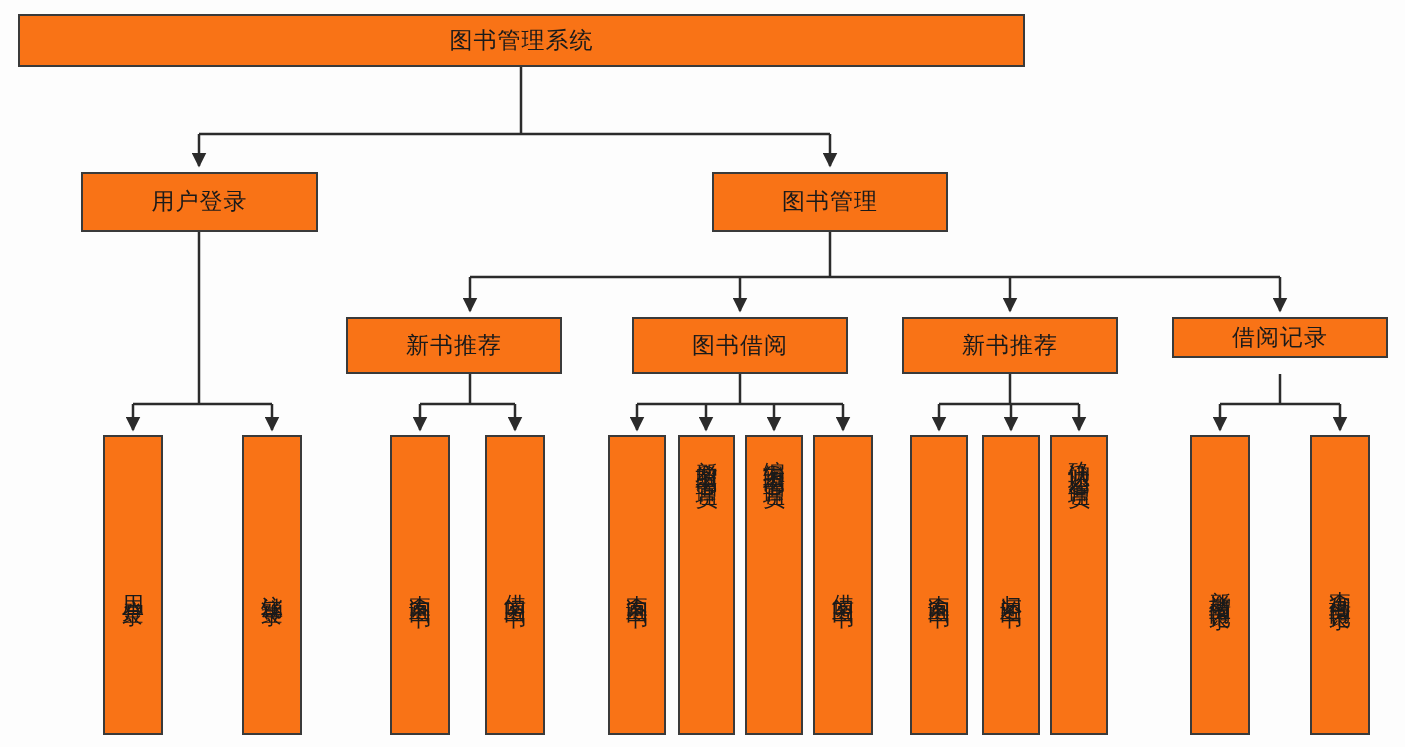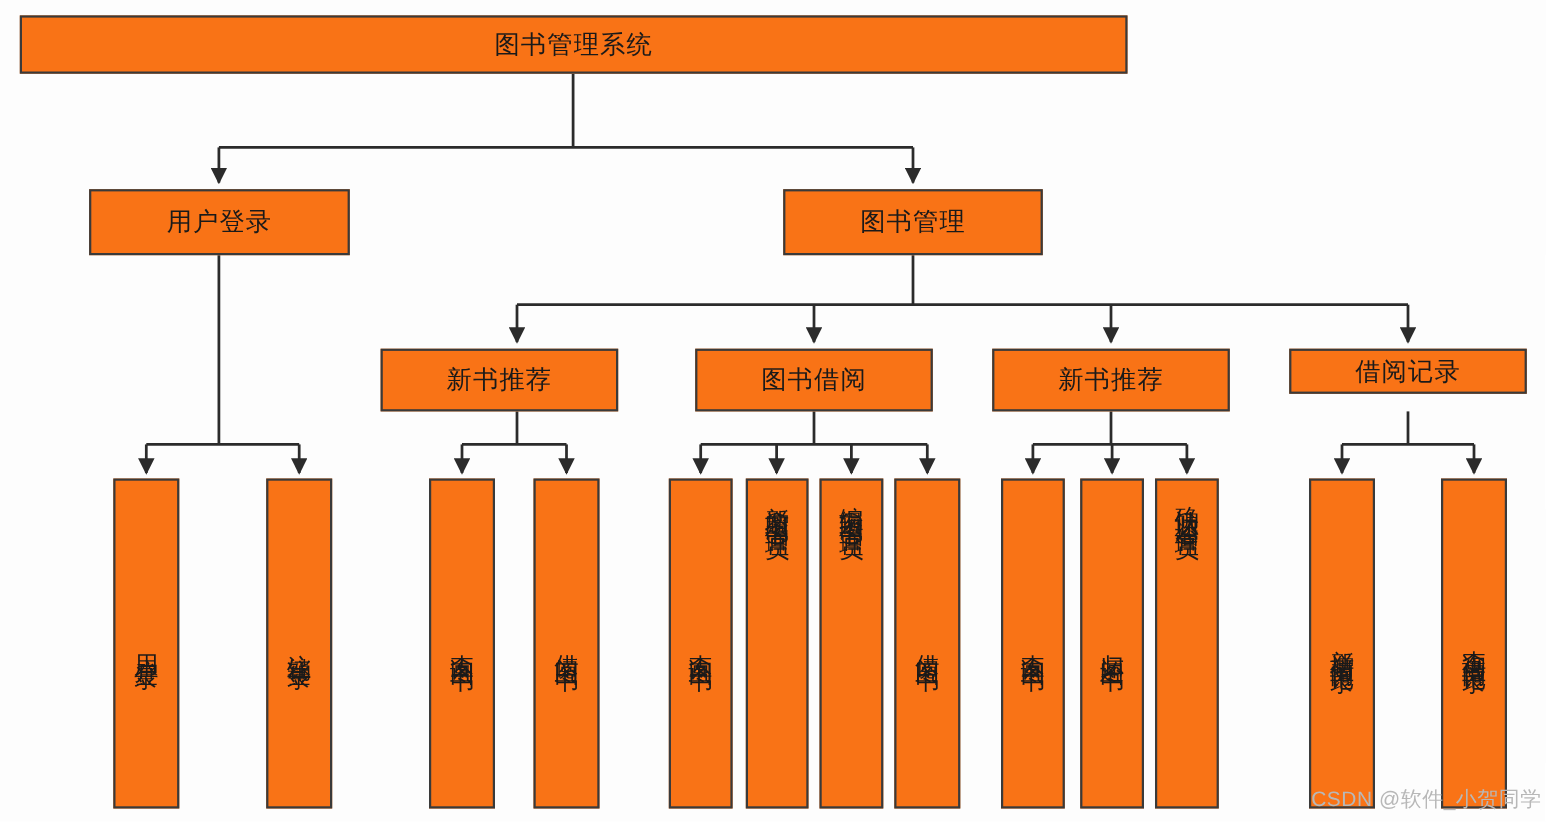--- a/index.html
+++ b/index.html
@@ -177,15 +177,14 @@
         <span class="label">确认归还（管理员）</span>
       </div>
       <div class="node vert centered" style="left: 1190px; top: 435px; width: 60px; height: 300px;">
         <span class="label">新增借阅记录</span>
       </div>
       <div class="node vert centered" style="left: 1310px; top: 435px; width: 60px; height: 300px;">
         <span class="label">查询借阅记录</span>
       </div>
     </div>
 
-  <div class="watermark" style="left: 1192px; top: 714px;">CSDN @软件_小贺同学</div>
 
 </div>
 
 </body></html>

